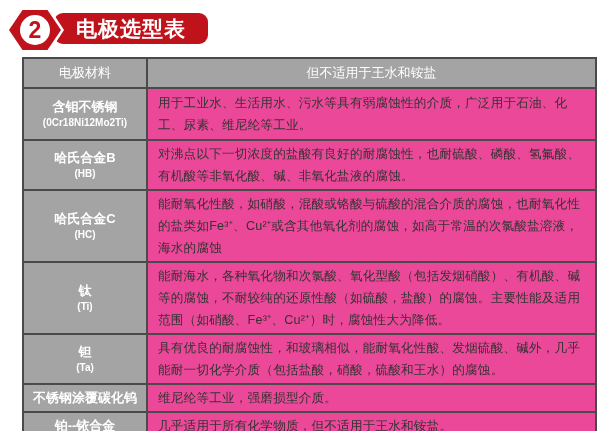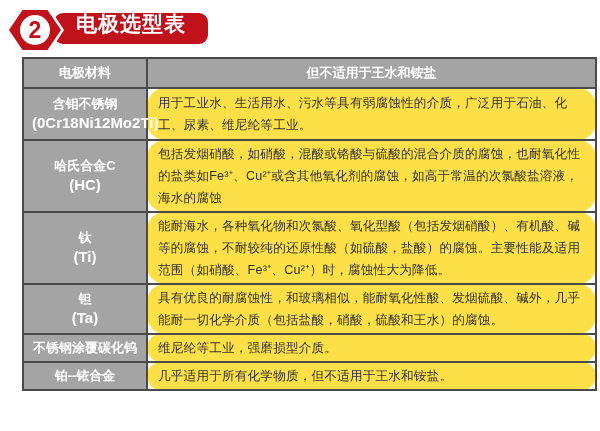--- a/index.html
+++ b/index.html
@@ -10,21 +10,21 @@
   }
   *{box-sizing:border-box;margin:0;padding:0;}
   html,body{width:600px;height:431px;background:#ffffff;overflow:hidden;}
   body{font-family:"Liberation Sans", sans-serif;position:relative;}
 
   
   .hdr{position:absolute;left:0;top:0;width:600px;height:56px;}
   .title-banner{
     position:absolute;left:54px;top:13px;width:154px;height:31px;
     background:var(--red);border-radius:9px;
-    display:flex;align-items:flex-start;justify-content:center;
+    display:flex;align-items:center;justify-content:center;
   }
   .title-banner span{
     color:#fff;font-size:21px;font-weight:bold;letter-spacing:1px;line-height:1;
   }
   .hex-outer{
     position:absolute;left:6px;top:7px;width:58px;height:46px;
     background:#ffffff;
     clip-path:polygon(26% 0,74% 0,100% 50%,74% 100%,26% 100%,0 50%);
     display:flex;align-items:center;justify-content:center;
   }
@@ -43,35 +43,34 @@
 
   
   table{
     position:absolute;left:22px;top:57px;width:575px;
     border-collapse:collapse;table-layout:fixed;
   }
   col.c-mat{width:124px;}
   th,td{border:2px solid var(--border);}
   thead th{
     height:30px;background:var(--gray);color:#ffffff;
-    font-size:13px;font-weight:bold;text-align:center;vertical-align:middle;
+    font-size:13px;font-weight:normal;text-align:center;vertical-align:middle;
   }
   td.mat{
     background:var(--gray);color:#ffffff;font-weight:bold;
     font-size:13px;text-align:center;vertical-align:middle;line-height:1.35;
-    padding:2px 8px;
+    padding:2px 0;
   }
-  td.mat .sub{font-size:15px;}
+  td.mat .sub{font-size:10px;}
   td.mat .sub:empty{display:none;}
   td.desc{
-    background:#fde047;color:var(--text);
+    background:#ec4899;color:var(--text);
     font-size:12.6px;font-weight:500;line-height:22px;
     padding:2px 6px 2px 10px;vertical-align:middle;text-align:left;
     letter-spacing:0.2px;
-    border-radius:18px;
   }
   tr.r0{height:52px;}
   tr.r1{height:48px;}
   tr.r2{height:70px;}
   tr.r3{height:72px;}
   tr.r4{height:44px;}
   tr.r5{height:27px;margin-left:29px;}
   tr.r6{height:26px;}
 </style>
 </head>
@@ -102,26 +101,33 @@
     </tr>
   </thead>
   <tbody>
     <tr class="r0">
       <td class="mat">
         <div>含钼不锈钢</div>
         <div class="sub">(0Cr18Ni12Mo2Ti)</div>
       </td>
       <td class="desc">用于工业水、生活用水、污水等具有弱腐蚀性的介质，广泛用于石油、化工、尿素、维尼纶等工业。</td>
     </tr>
+    <tr class="r1">
+      <td class="mat">
+        <div>哈氏合金B</div>
+        <div class="sub">(HB)</div>
+      </td>
+      <td class="desc">对沸点以下一切浓度的盐酸有良好的耐腐蚀性，也耐硫酸、磷酸、氢氟酸、有机酸等非氧化酸、碱、非氧化盐液的腐蚀。</td>
+    </tr>
     <tr class="r2">
       <td class="mat">
         <div>哈氏合金C</div>
         <div class="sub">(HC)</div>
       </td>
-      <td class="desc">包括发烟硝酸，如硝酸，混酸或铬酸与硫酸的混合介质的腐蚀，也耐氧化性的盐类如Fe³⁺、Cu²⁺或含其他氧化剂的腐蚀，如高于常温的次氯酸盐溶液，海水的腐蚀</td>
+      <td class="desc">能耐氧化性酸，如硝酸，混酸或铬酸与硫酸的混合介质的腐蚀，也耐氧化性的盐类如Fe³⁺、Cu²⁺或含其他氧化剂的腐蚀，如高于常温的次氯酸盐溶液，海水的腐蚀</td>
     </tr>
     <tr class="r3">
       <td class="mat">
         <div>钛</div>
         <div class="sub">(Ti)</div>
       </td>
       <td class="desc">能耐海水，各种氧化物和次氯酸、氧化型酸（包括发烟硝酸）、有机酸、碱等的腐蚀，不耐较纯的还原性酸（如硫酸，盐酸）的腐蚀。主要性能及适用范围（如硝酸、Fe³⁺、Cu²⁺）时，腐蚀性大为降低。</td>
     </tr>
     <tr class="r4">
       <td class="mat">

